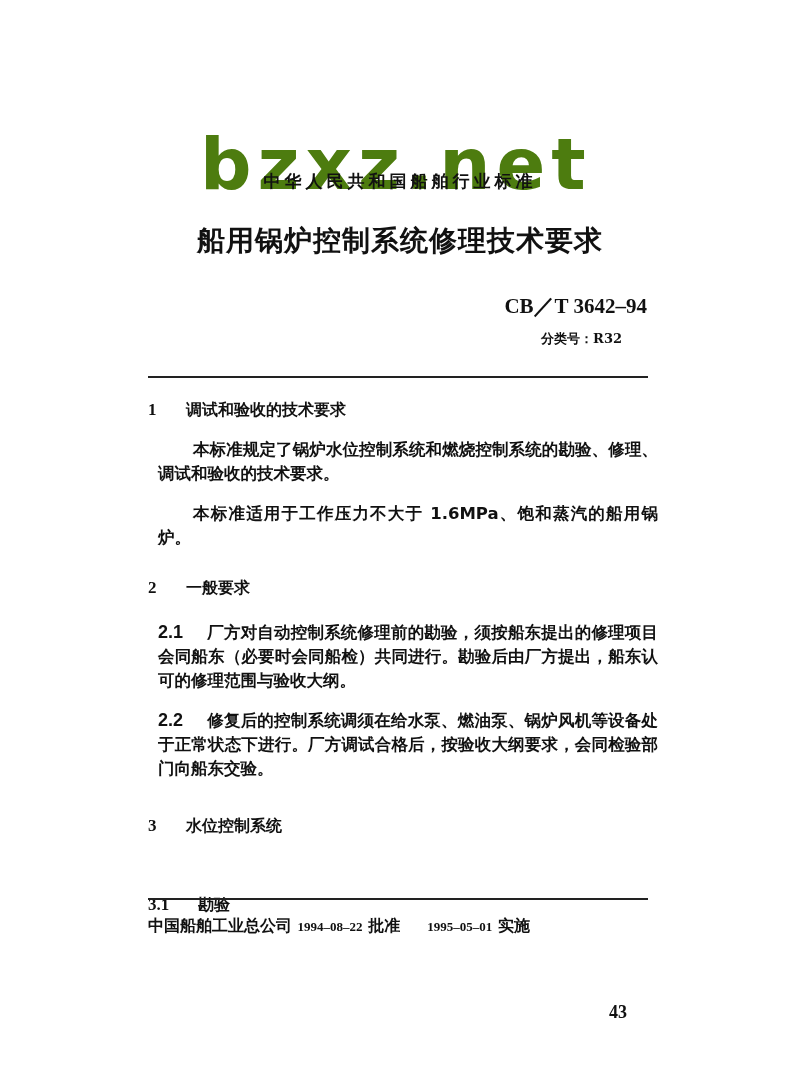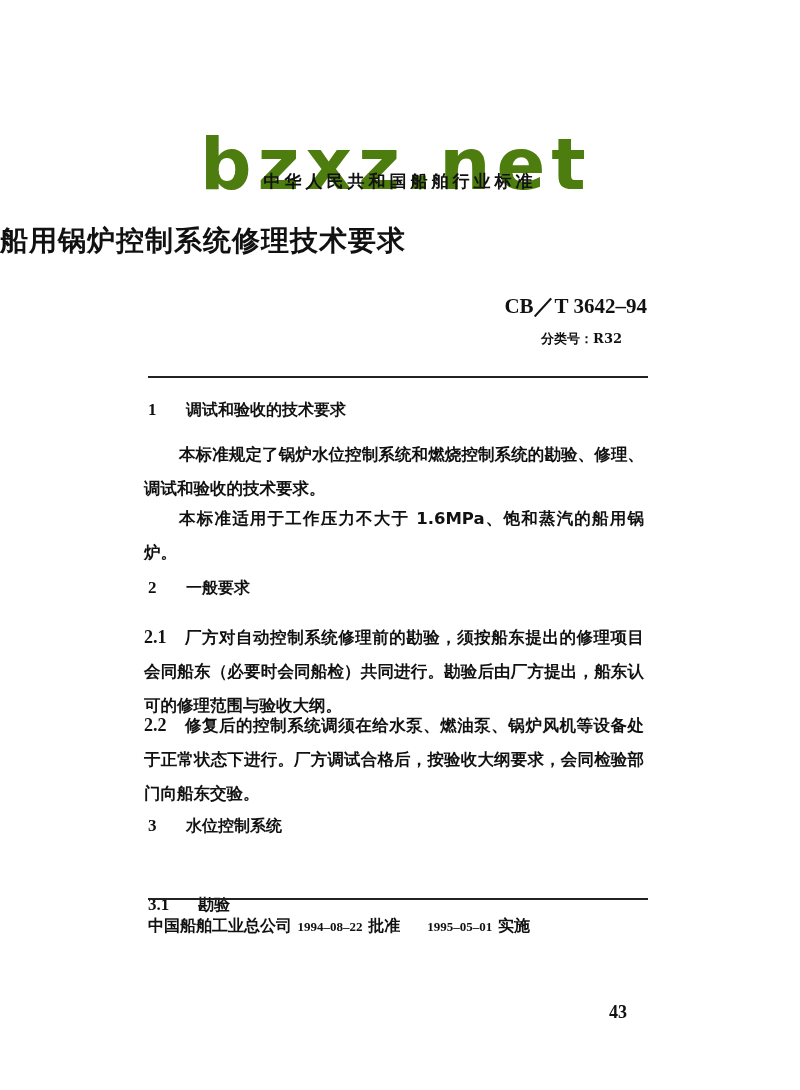--- a/index.html
+++ b/index.html
@@ -11,33 +11,33 @@
       position: absolute; left: 200px; top: 128px; font-family: "DejaVu Sans", sans-serif;
       font-weight: bold; font-size: 72px; color: #4d7c0f; letter-spacing: 6px; z-index: 0;
       line-height: 1;
     }
     .abs { position: absolute; z-index: 1; }
     .org-title {
       left: 0; width: 800px; top: 170px; text-align: center; font-weight: bold; font-size: 17px;
       letter-spacing: 4px; font-family: "DejaVu Sans", sans-serif;
     }
     .doc-title {
-      left: 0; width: 800px; top: 222px; text-align: left; font-weight: bold; font-size: 28px;
+      left: 0; width: 800px; top: 222px; text-align: center; font-weight: bold; font-size: 28px;
       letter-spacing: 1px; font-family: "DejaVu Sans", sans-serif;
     }
     .std-no { right: 153px; top: 292px; font-weight: bold; font-size: 21px; font-family: "Liberation Serif", serif; }
     .class-no { right: 178px; top: 330px; font-weight: bold; font-size: 13px; }
     .rule { left: 148px; width: 500px; height: 2px; background: #222; }
     .heading { left: 148px; font-weight: bold; font-size: 16px; font-family: "DejaVu Sans", sans-serif; }
     .heading .num { display: inline-block; width: 38px; font-family: "Liberation Serif", serif; font-size: 17px; }
     .para {
-      left: 144px; width: 500px; font-weight: bold; font-size: 16.5px; line-height: 34px;
+      left: 158px; width: 500px; font-weight: bold; font-size: 16.5px; line-height: 24px;
       font-family: "DejaVu Sans", sans-serif; text-align: justify;
     }
-    .para .num { font-family: Liberation Serif, serif; font-size: 18px; margin-right: 18px; }
+    .para .num { font-family: Liberation Sans, sans-serif; font-size: 18px; margin-right: 24px; }
     .indent { text-indent: 35px; }
     .footer { left: 148px; width: 500px; top: 916px; font-weight: bold; font-size: 16px; font-family: "DejaVu Sans", sans-serif; white-space: nowrap; }
     .footer .date { font-family: "Liberation Serif", serif; font-size: 13px; }
     .page-no { right: 173px; top: 1002px; font-weight: bold; font-size: 18px; font-family: "Liberation Serif", serif; }
   </style>
 </head>
 <body>
 
 <div class="watermark">bzxz.net</div>
 

